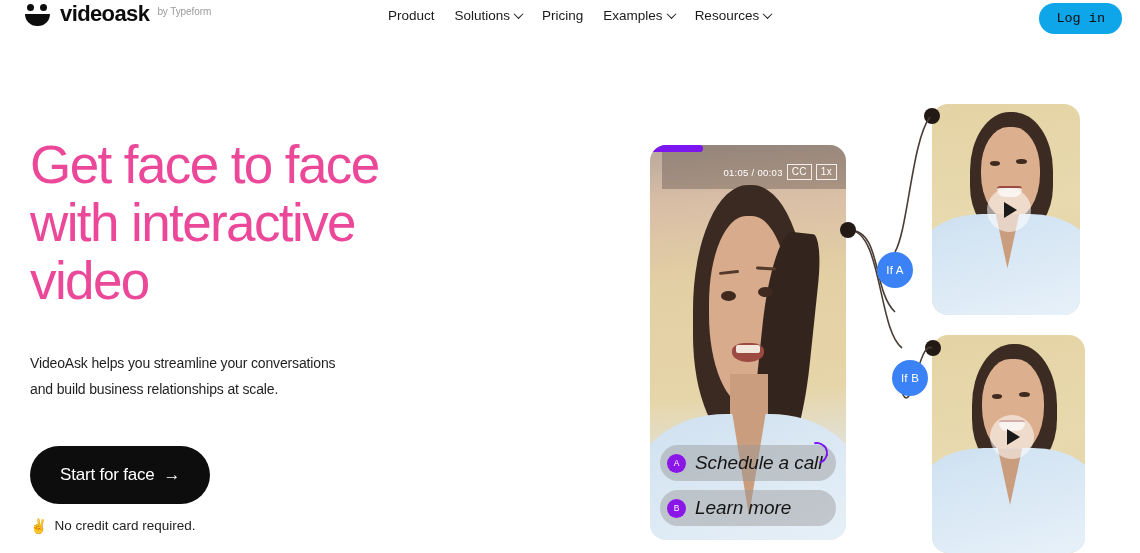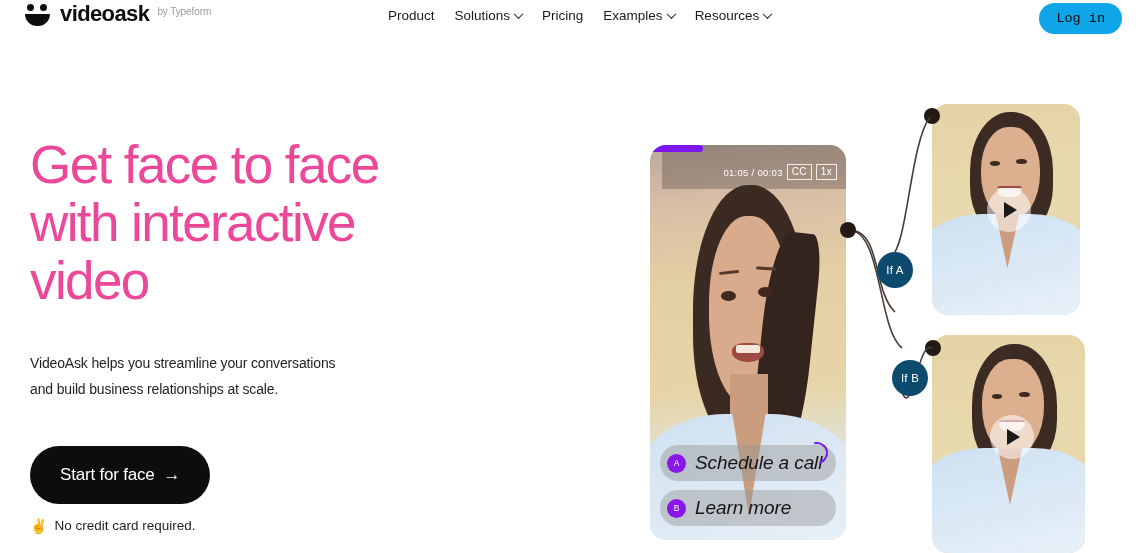--- a/index.html
+++ b/index.html
@@ -193,21 +193,21 @@
     position: absolute; right: 8px; top: -3px;
     width: 22px; height: 22px; border-radius: 50%;
     border: 2px solid transparent; border-top-color: #7b16f0;
     border-right-color: #7b16f0; transform: rotate(30deg);
   }
 
   
   .branch { position: absolute; left: 0; top: 0; width: 520px; height: 553px; z-index: 6; pointer-events: none; }
   .badge-if {
     position: absolute; width: 36px; height: 36px; border-radius: 50%;
-    background: #0c4a6e; color: #fff; font-size: 11.5px;
+    background: #3b82f6; color: #fff; font-size: 11.5px;
     display: flex; align-items: center; justify-content: center;
     z-index: 7; letter-spacing: .2px;
   }
   .badge-a { left: 257px; top: 252px; }
   .badge-b { left: 272px; top: 360px; }
 
   .thumb {
     position: absolute; border-radius: 16px; overflow: hidden;
     background: linear-gradient(170deg,#e4d3a4 0%, #e8d9ae 50%, #e3d0a2 100%);
   }

